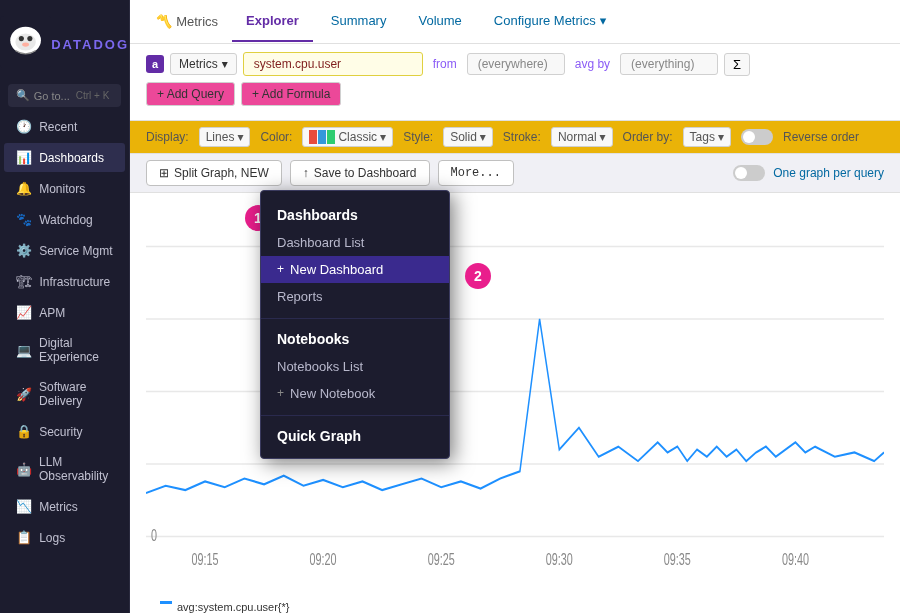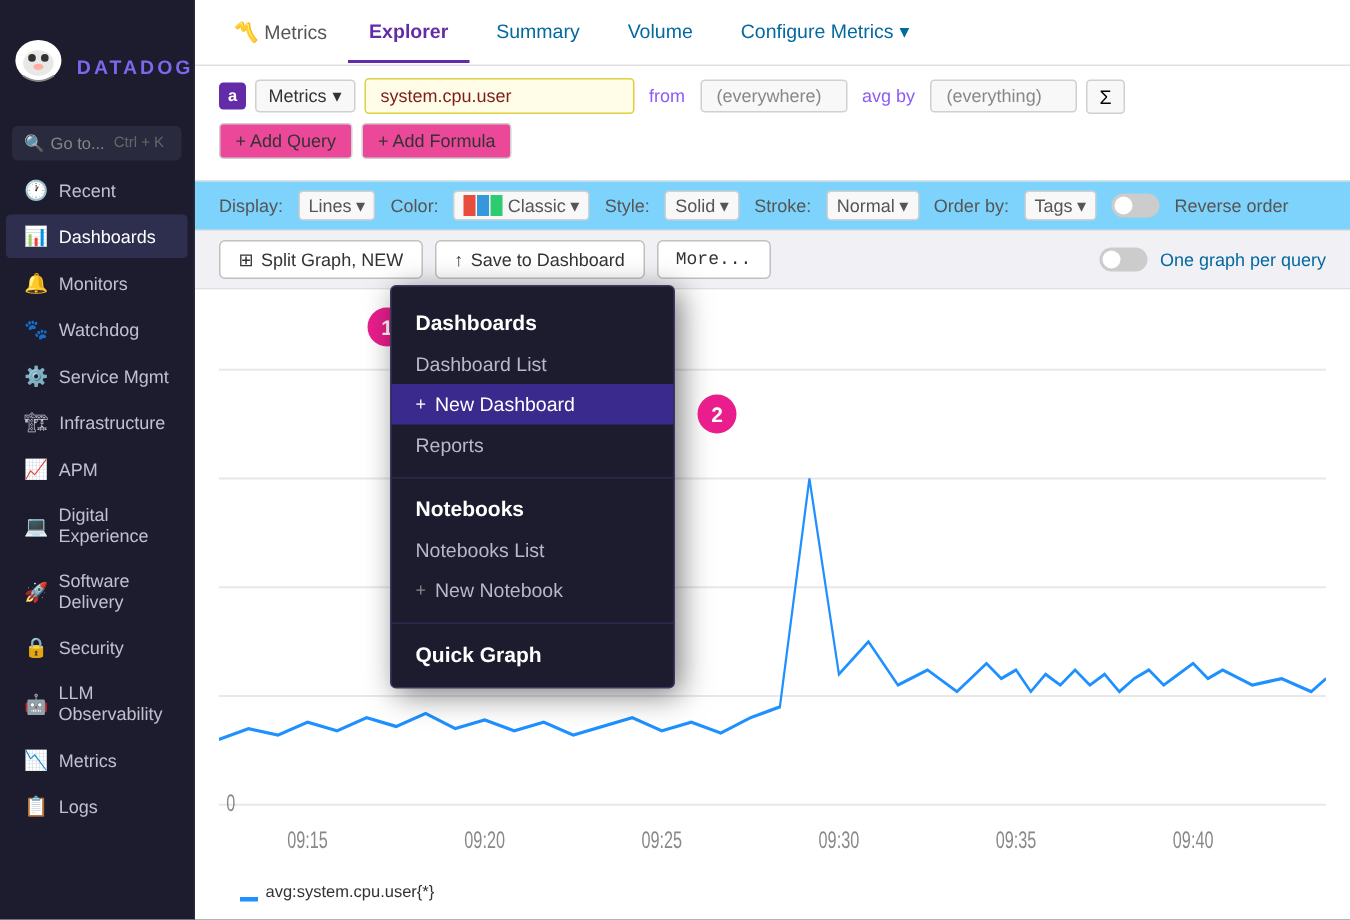--- a/index.html
+++ b/index.html
@@ -187,21 +187,21 @@
       font-size: 12px;
       cursor: pointer;
       display: flex;
       align-items: center;
       gap: 4px;
       color: #333;
     }
 
     
     .display-bar {
-      background: #7dd3fc;
+      background: #eab308;
       border-bottom: 1px solid #e0e0e0;
       padding: 6px 16px;
       display: flex;
       align-items: center;
       gap: 10px;
       font-size: 12px;
       color: #555;
     }
     .display-select {
       display: flex;
@@ -279,24 +279,24 @@
     
     .chart-area {
       flex: 1;
       background: #fff;
       padding: 10px 16px 4px;
       position: relative;
       overflow: hidden;
     }
     .chart-line-label {
       position: absolute;
-      bottom: 12px;
+      bottom: 0;
       left: 30px;
       display: flex;
-      align-items: flex-end;
+      align-items: flex-start;
       gap: 5px;
       font-size: 11px;
       color: #333;
     }
     .chart-line-color {
       width: 12px;
       height: 3px;
       background: #1e90ff;
     }
 

